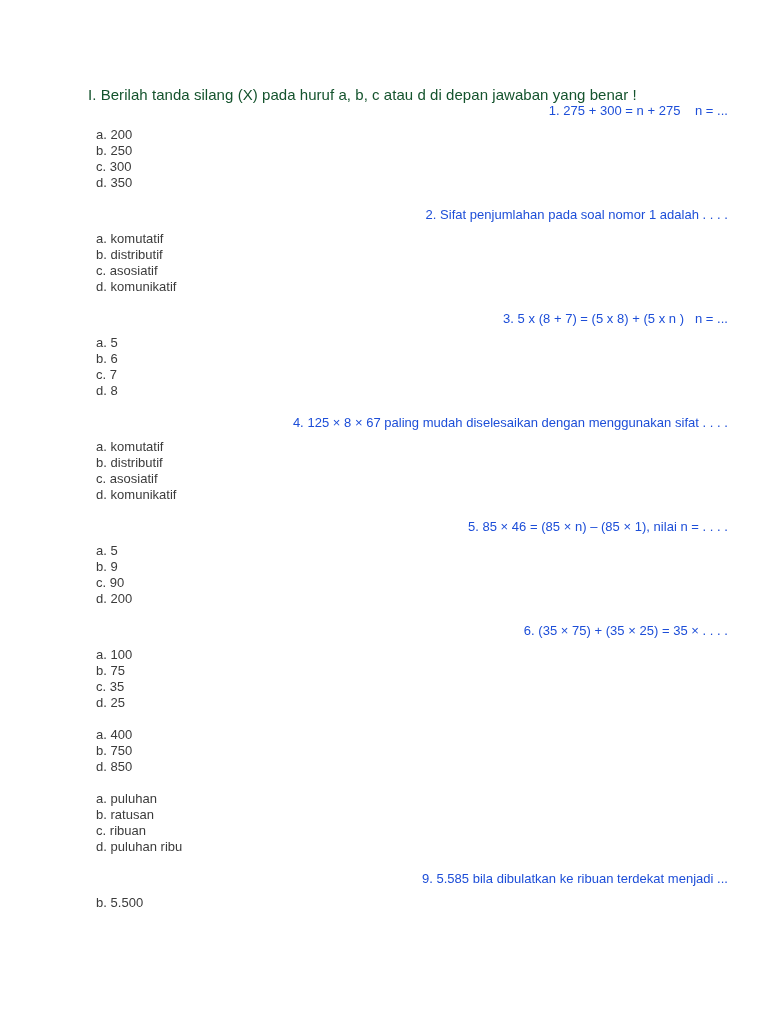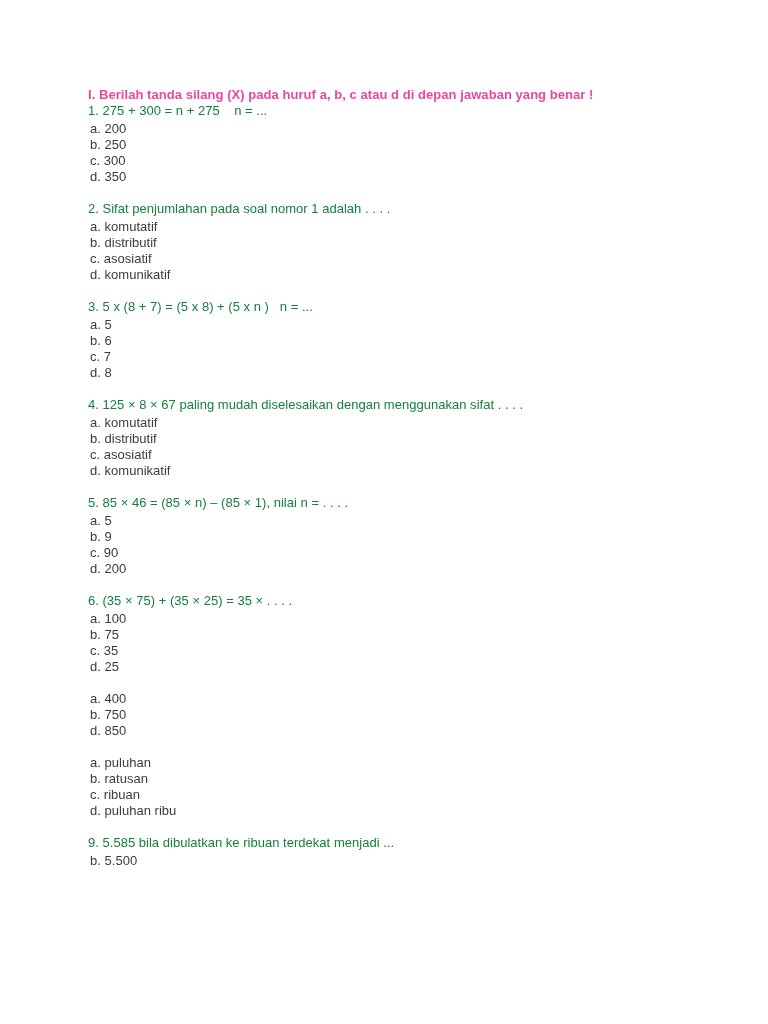--- a/index.html
+++ b/index.html
@@ -26,46 +26,47 @@
   }
 
   .sheet {
     position: absolute;
     left: 88px;
     top: 86px;
     right: 40px;
   }
 
   .heading {
-    font-size: 13px;
-    font-weight: bold;
+    font-size: 15px;
+    font-weight: normal;
     line-height: 17px;
-    color: #ec4899;
+    color: #14532d;
     letter-spacing: 0.05px;
     white-space: pre;
   }
 
   .question-block {
     margin-top: 16px;
   }
   .question-block.first {
     margin-top: 0;
   }
 
   .q-text {
     font-size: 13px;
     line-height: 16px;
-    color: #15803d;
+    color: #1d4ed8;
     white-space: pre;
     letter-spacing: 0.02px;
+    text-align: right;
   }
 
   .options {
     list-style: none;
-    margin: 2px;
+    margin: 8px;
     padding: 0;
   }
 
   .option {
     font-size: 13px;
     line-height: 16px;
     color: #3b3b3b;
     white-space: pre;
     letter-spacing: 0.02px;
   }

